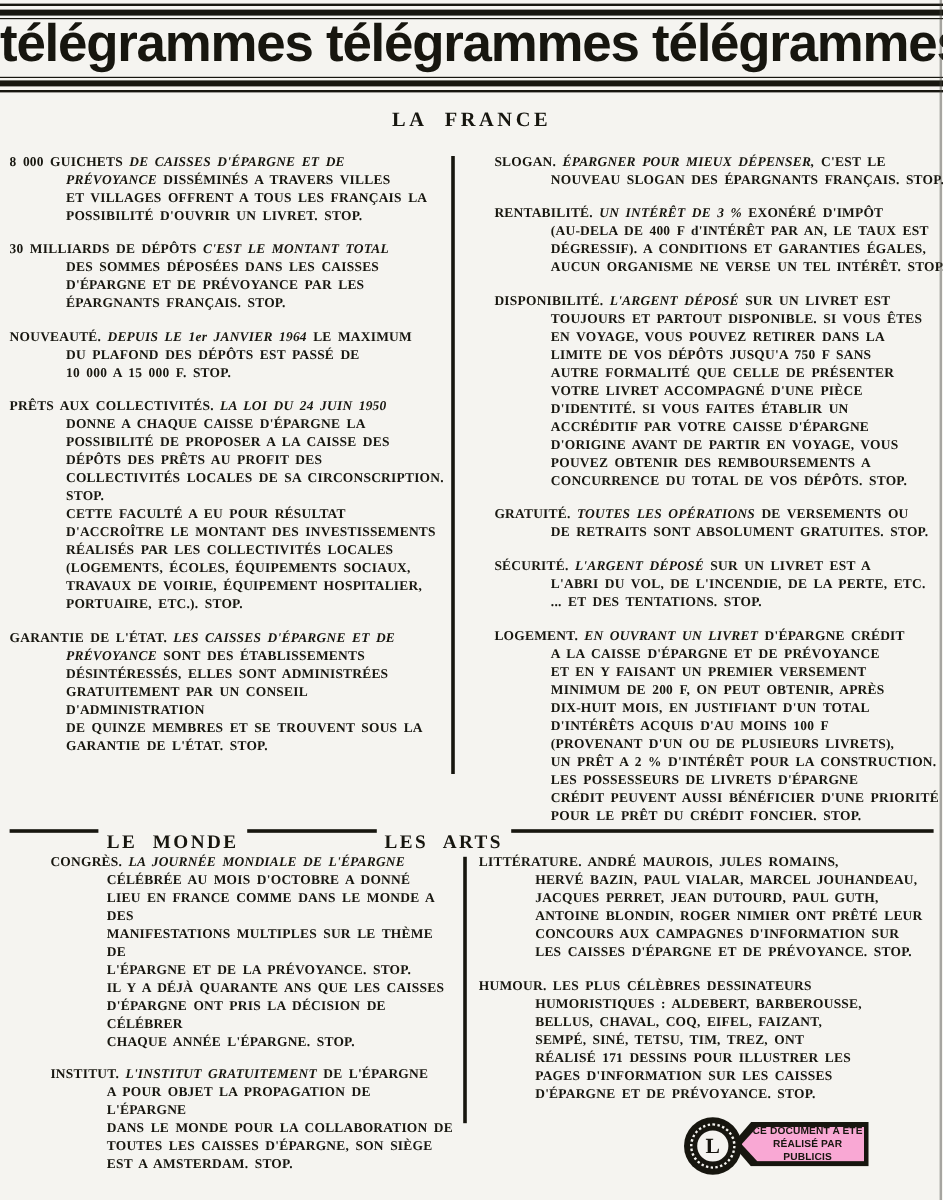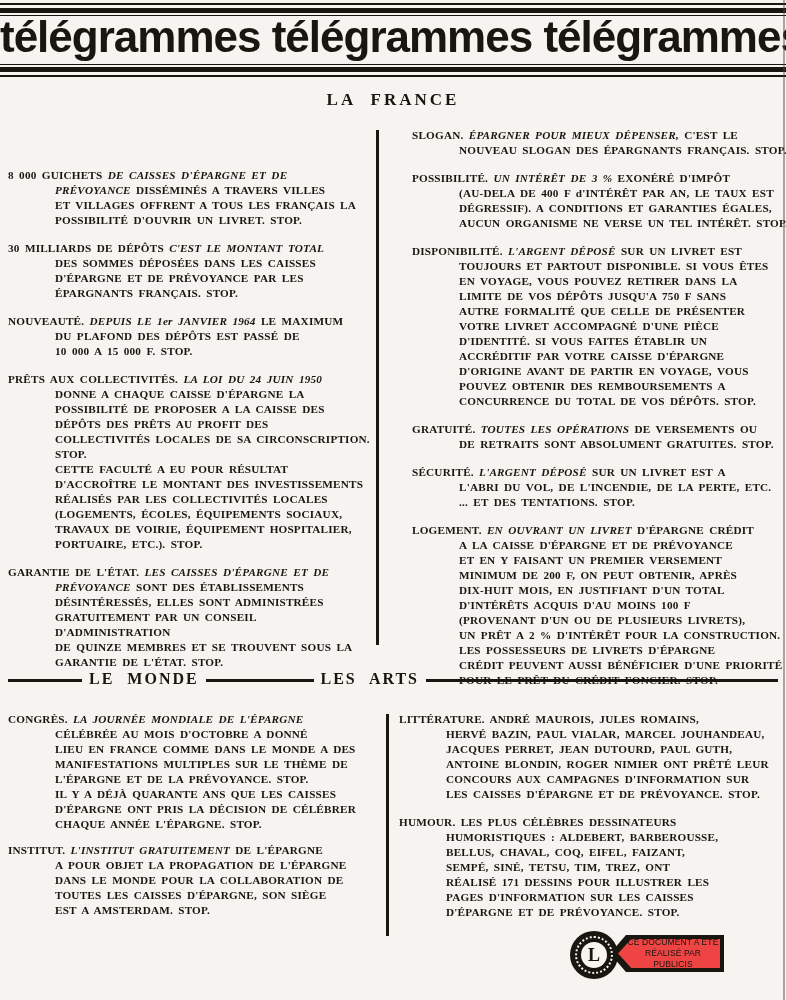--- a/index.html
+++ b/index.html
@@ -24,54 +24,54 @@
   .title-france {
     position:absolute; top:90px; left:0; width:100%; text-align:center;
     font-weight:bold; font-size:17px; letter-spacing:3px; word-spacing:8px;
   }
   .col {
     position:absolute; font-size:11.2px; line-height:15px; font-weight:bold;
     letter-spacing:0.2px; word-spacing:2.3px;
   }
   .item { margin:0 0 13px 0; padding-left:47px; text-indent:-47px; white-space:pre-line; }
   .lead { font-style:italic; }
-  .col-fr-left  { left:8px;   top:128px; width:366px;margin-top:40px; }
+  .col-fr-left  { left:8px;   top:128px; width:366px; }
   .col-fr-right { left:399px; top:128px; width:386px;margin-left:13px; }
   .col-monde    { left:8px;   top:712px; width:372px; }
   .col-arts     { left:399px; top:712px; width:386px; }
-  .col-monde .item { margin-bottom:11px; }
+  .col-monde .item { margin-bottom:11px;margin-left:34px; }
   .vr { position:absolute; width:3px; background:#17160f; }
   .vr.vr1 { left:376px; top:130px; height:515px; }
   .vr.vr2 { left:386px; top:714px; height:222px; }
   .midrule {
     position:absolute; top:672px; left:8px; right:8px;
     display:flex; align-items:center; gap:7px;
   }
   .mr-line { height:3px; background:#17160f; }
   .mr-a { width:74px; }
   .mr-b { flex:1; }
   .mr-c { width:352px; }
   .mr-title {
     font-weight:bold; font-size:16px; letter-spacing:2px; word-spacing:7px;
-    line-height:1; white-space:nowrap; transform:translateY(-1px);
+    line-height:1; white-space:nowrap; transform:translateY(-1px);margin-top:24px;
   }
   .stamp { position:absolute; left:570px; top:929px; width:154px; height:52px; }
   .stamp-box {
     position:absolute; left:40px; top:6px; width:114px; height:37px;
     background:#17160f;
     clip-path:polygon(0 50%, 14% 0, 100% 0, 100% 100%, 14% 100%);
   }
   .stamp-box-inner {
     position:absolute; left:48px; top:10px; width:102px; height:29px;
-    background:#ef4444;
+    background:#f9a8d4;
     clip-path:polygon(0 50%, 13% 0, 100% 0, 100% 100%, 13% 100%);
     display:flex; flex-direction:column; justify-content:center;
     text-align:center; padding-left:8px; box-sizing:border-box;
     font-family:"Liberation Sans","DejaVu Sans",sans-serif;
-    font-weight:normal; font-size:8.5px; line-height:11px; letter-spacing:0.1px;
+    font-weight:bold; font-size:8.5px; line-height:11px; letter-spacing:0.1px;
     color:#17160f;
   }
   .stamp-seal {
     position:absolute; left:0; top:2px; width:48px; height:48px;
     background:#17160f; border-radius:50%;
     display:flex; align-items:center; justify-content:center; z-index:2;
   }
   .seal-ring {
     width:38px; height:38px; border-radius:50%;
     border:2px dotted #f5f4f0; box-sizing:border-box;
@@ -129,21 +129,21 @@
 PRÉVOYANCE</i><span> SONT DES ÉTABLISSEMENTS
 DÉSINTÉRESSÉS, ELLES SONT ADMINISTRÉES
 GRATUITEMENT PAR UN CONSEIL D'ADMINISTRATION
 DE QUINZE MEMBRES ET SE TROUVENT SOUS LA
 GARANTIE DE L'ÉTAT. STOP.</span></p>
   </div>
 
   <div class="col col-fr-right">
     <p class="item"><b>SLOGAN.</b><i class="lead"> ÉPARGNER POUR MIEUX DÉPENSER,</i><span> C'EST LE
 NOUVEAU SLOGAN DES ÉPARGNANTS FRANÇAIS. STOP.</span></p>
-    <p class="item"><b>POSSIBILITÉ.</b><i class="lead"> UN INTÉRÊT DE 3 %</i><span> EXONÉRÉ D'IMPÔT
+    <p class="item"><b>RENTABILITÉ.</b><i class="lead"> UN INTÉRÊT DE 3 %</i><span> EXONÉRÉ D'IMPÔT
 (AU-DELA DE 400 F d'INTÉRÊT PAR AN, LE TAUX EST
 DÉGRESSIF). A CONDITIONS ET GARANTIES ÉGALES,
 AUCUN ORGANISME NE VERSE UN TEL INTÉRÊT. STOP.</span></p>
     <p class="item"><b>DISPONIBILITÉ.</b><i class="lead"> L'ARGENT DÉPOSÉ</i><span> SUR UN LIVRET EST
 TOUJOURS ET PARTOUT DISPONIBLE. SI VOUS ÊTES
 EN VOYAGE, VOUS POUVEZ RETIRER DANS LA
 LIMITE DE VOS DÉPÔTS JUSQU'A 750 F SANS
 AUTRE FORMALITÉ QUE CELLE DE PRÉSENTER
 VOTRE LIVRET ACCOMPAGNÉ D'UNE PIÈCE
 D'IDENTITÉ. SI VOUS FAITES ÉTABLIR UN

